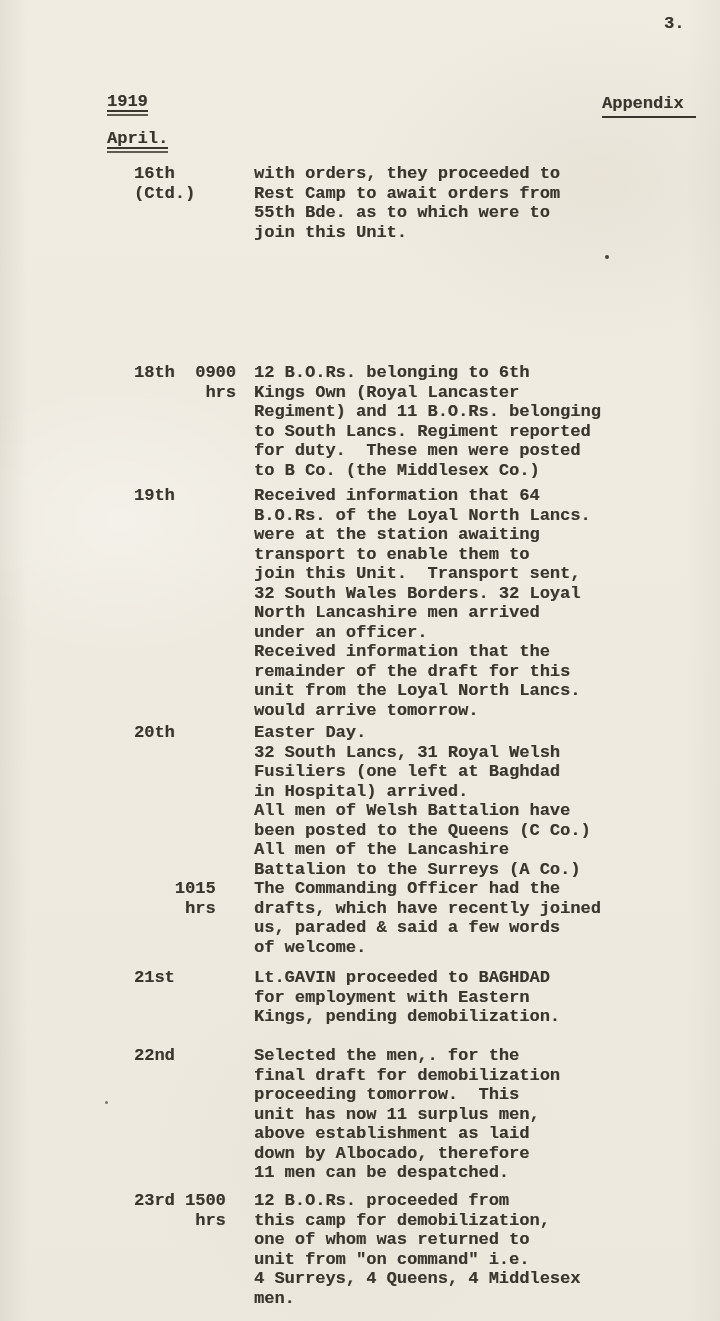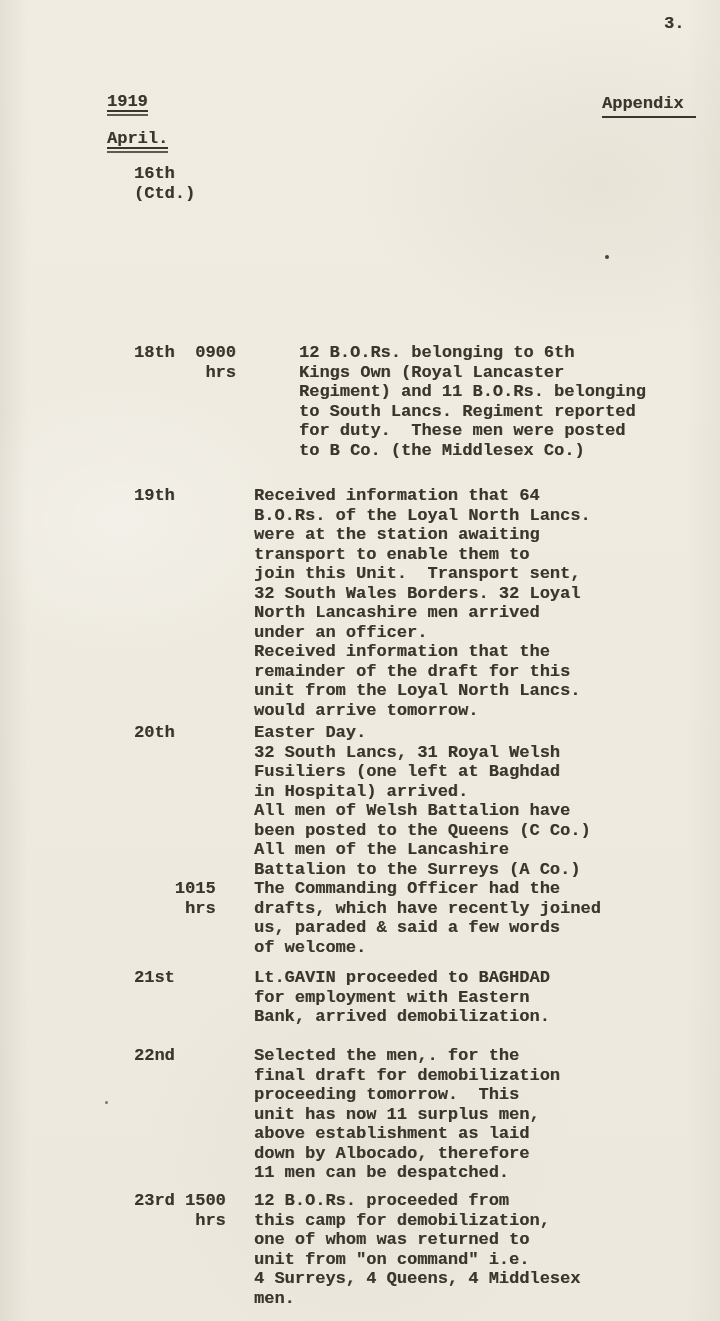--- a/index.html
+++ b/index.html
@@ -53,21 +53,21 @@
     position:absolute;
     left:107px;
     display:flex;
     align-items:flex-start;
     margin-left:27px;
   }
   .gutter{width:120px;flex:0 0 120px;}
   .body{flex:0 0 auto;}
   .e0{top:164px;}
   .e1{top:258px;}
-  .e2{top:343px;gap:45px;}
+  .e2{top:363px;}
   .e3{top:486px;}
   .e4{top:723px;}
   .e5{top:968px;}
   .e6{top:1046px;}
   .e7{top:1191px;}
   .speck{position:absolute;background:#49443a;border-radius:50%;}
   .s1{left:605px;top:255px;width:4px;height:4px;}
   .s2{left:105px;top:1101px;width:3px;height:3px;opacity:.7;}
 </style>
 </head>
@@ -77,20 +77,24 @@
 
   <div class="page-number">3.</div>
 
   <div class="heading h-year u2">1919</div>
   <div class="heading h-appendix u">Appendix</div>
   <div class="heading h-month u2">April.</div>
 
   <div class="entry e0">
     <pre class="gutter">16th
 (Ctd.)</pre>
+    <pre class="body">with orders, they proceeded to
+Rest Camp to await orders from
+55th Bde. as to which were to
+join this Unit.</pre>
   </div>
 
 
   <div class="entry e2">
     <pre class="gutter">18th  0900
        hrs</pre>
     <pre class="body">12 B.O.Rs. belonging to 6th
 Kings Own (Royal Lancaster
 Regiment) and 11 B.O.Rs. belonging
 to South Lancs. Regiment reported
@@ -136,21 +140,21 @@
 The Commanding Officer had the
 drafts, which have recently joined
 us, paraded &amp; said a few words
 of welcome.</pre>
   </div>
 
   <div class="entry e5">
     <pre class="gutter">21st</pre>
     <pre class="body">Lt.GAVIN proceeded to BAGHDAD
 for employment with Eastern
-Bank, arrived demobilization.</pre>
+Kings, pending demobilization.</pre>
   </div>
 
   <div class="entry e6">
     <pre class="gutter">22nd</pre>
     <pre class="body">Selected the men,. for the
 final draft for demobilization
 proceeding tomorrow.  This
 unit has now 11 surplus men,
 above establishment as laid
 down by Albocado, therefore

